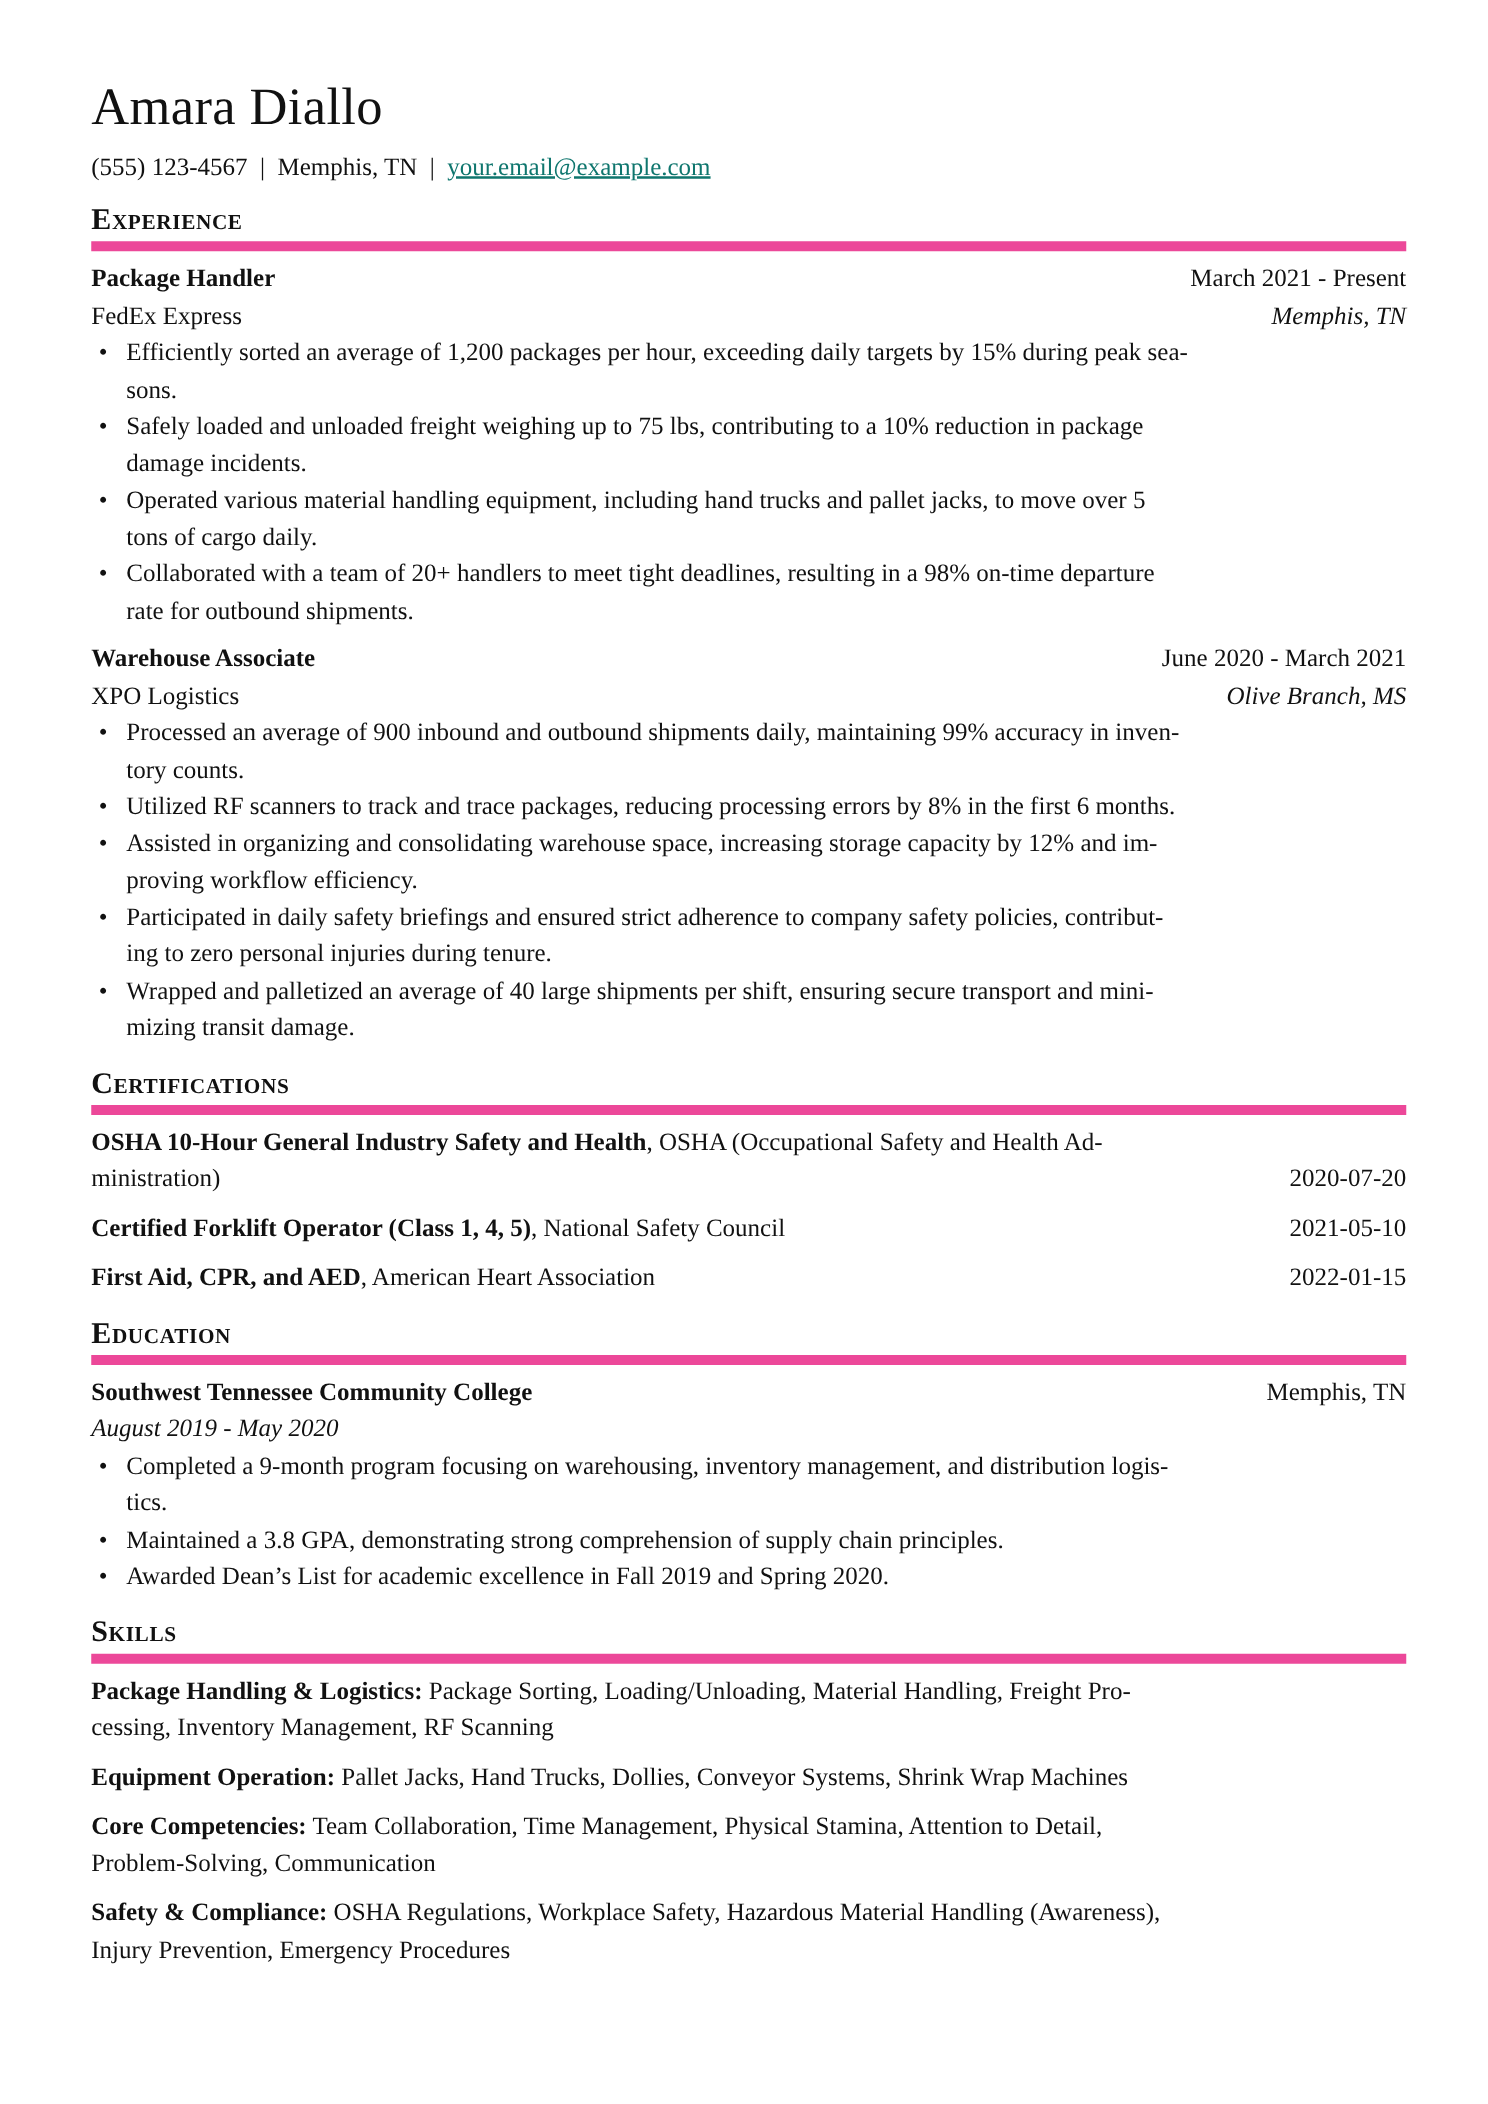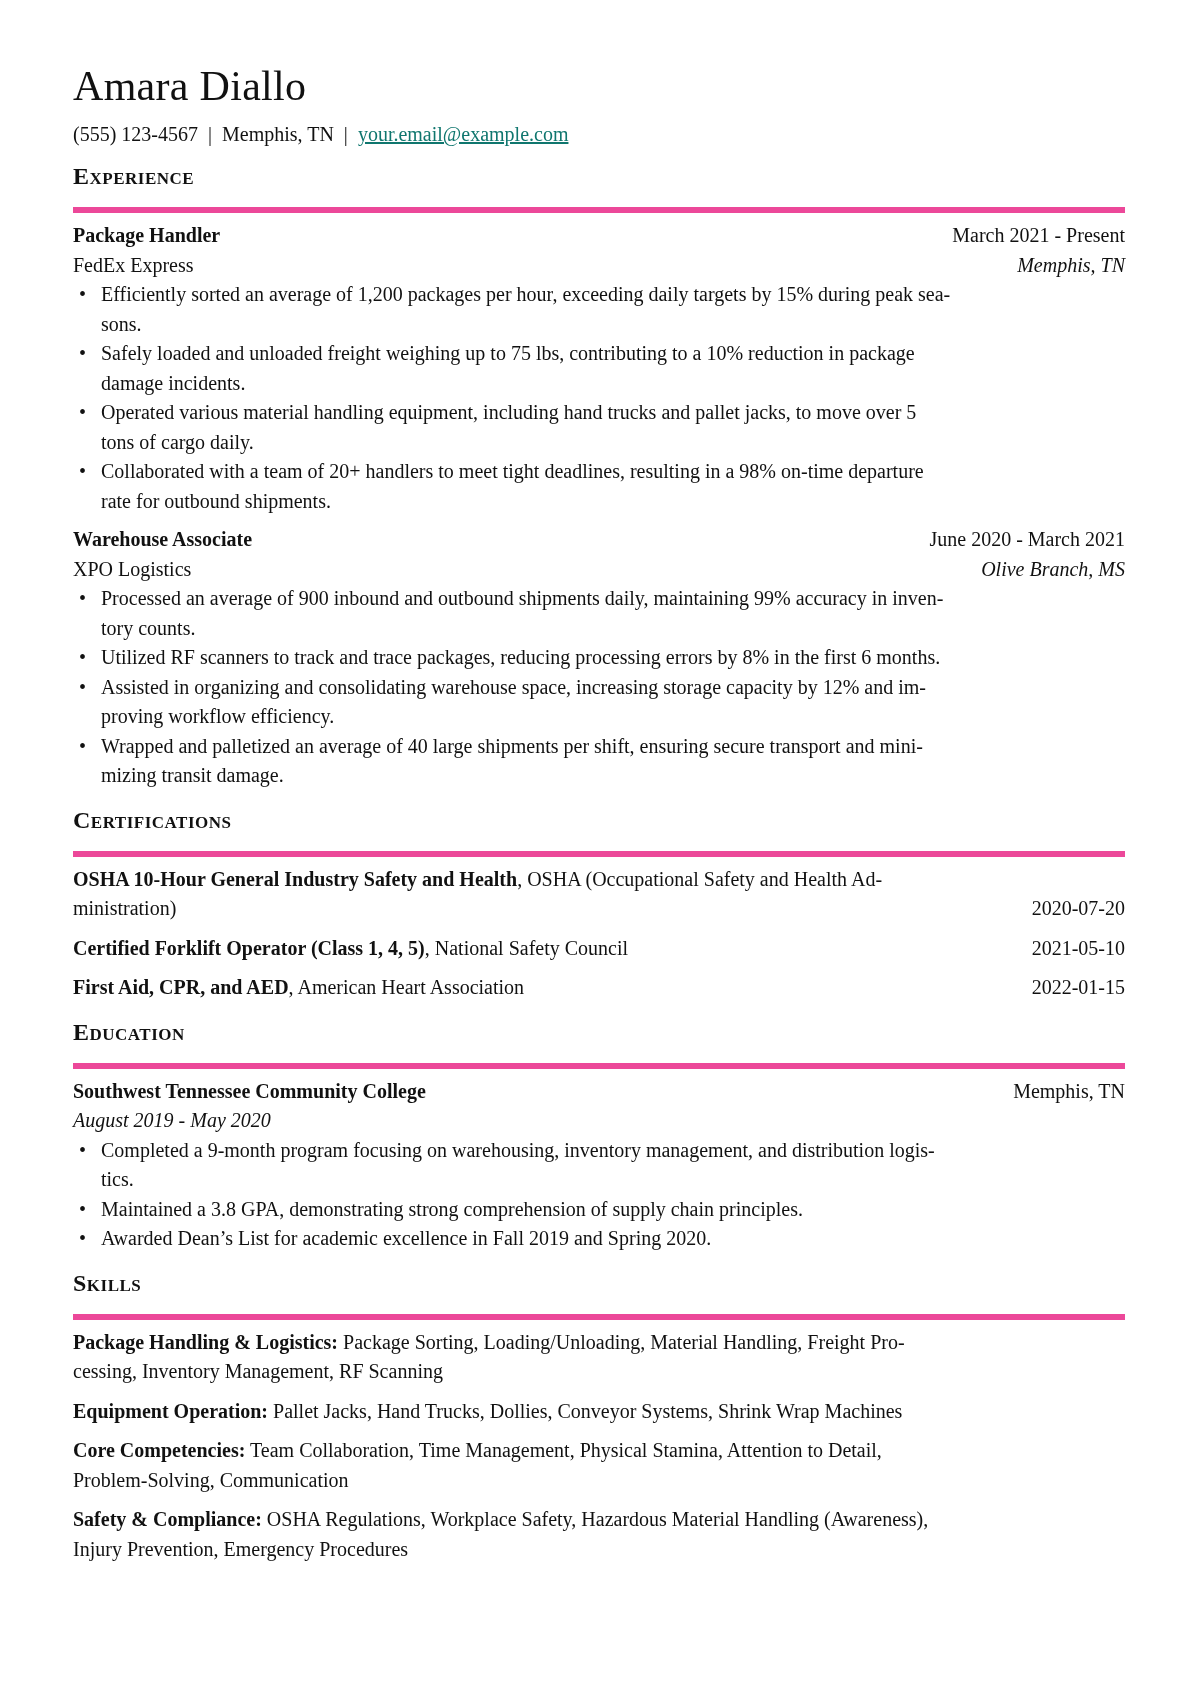--- a/index.html
+++ b/index.html
@@ -34,22 +34,22 @@
     .contact .sep { display: inline-block; margin: 0 10px; }
     .contact a { color: #0f766e; text-decoration: underline; }
     .section-title {
       font-family: "Liberation Serif", "DejaVu Serif", serif;
       font-weight: bold;
       font-variant: small-caps;
       font-size: 24px;
       line-height: 30px;
       letter-spacing: 0.5px;
       margin: 0;
-      padding-bottom: 16px;
-      border-bottom: 6px solid #ec4899;
+      padding-bottom: 2px;
+      border-bottom: 8px solid #ec4899;
     }
     .sec { margin-top: 12px; }
     .entry { margin-top: 9px; }
     .row {
       display: flex;
       justify-content: space-between;
       align-items: flex-end;
       font-family: "Liberation Serif", "DejaVu Serif", serif;
       font-size: 20px;
       line-height: 29.5px;
@@ -125,20 +125,21 @@
         <span>June 2020 - March 2021</span>
       </div>
       <div class="row">
         <span>XPO Logistics</span>
         <span class="ital">Olive Branch, MS</span>
       </div>
       <ul class="bullets">
         <li><span>Processed an average of 900 inbound and outbound shipments daily, maintaining 99% accuracy in inven-</span><br><span>tory counts.</span></li>
         <li><span>Utilized RF scanners to track and trace packages, reducing processing errors by 8% in the first 6 months.</span></li>
         <li><span>Assisted in organizing and consolidating warehouse space, increasing storage capacity by 12% and im-</span><br><span>proving workflow efficiency.</span></li>
+        <li><span>Participated in daily safety briefings and ensured strict adherence to company safety policies, contribut-</span><br><span>ing to zero personal injuries during tenure.</span></li>
         <li><span>Wrapped and palletized an average of 40 large shipments per shift, ensuring secure transport and mini-</span><br><span>mizing transit damage.</span></li>
       </ul>
     </div>
   </div>
 
   <div class="sec" style="margin-top:14px;">
     <h2 class="section-title">Certifications</h2>
 
     <div class="cert" style="margin-top:8px;">
       <div><span class="bold">OSHA 10-Hour General Industry Safety and Health</span><span>, OSHA (Occupational Safety and Health Ad-</span></div>

